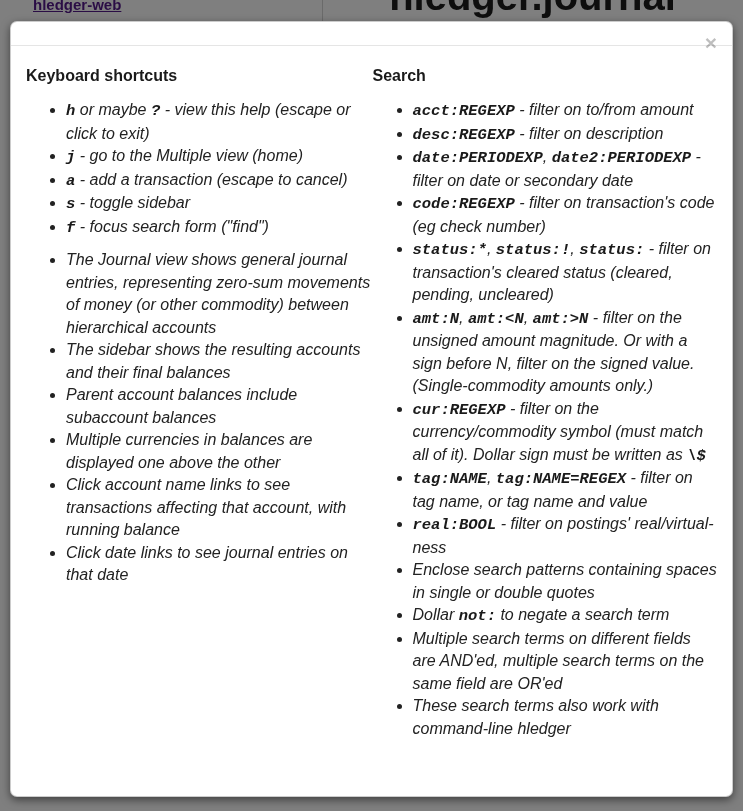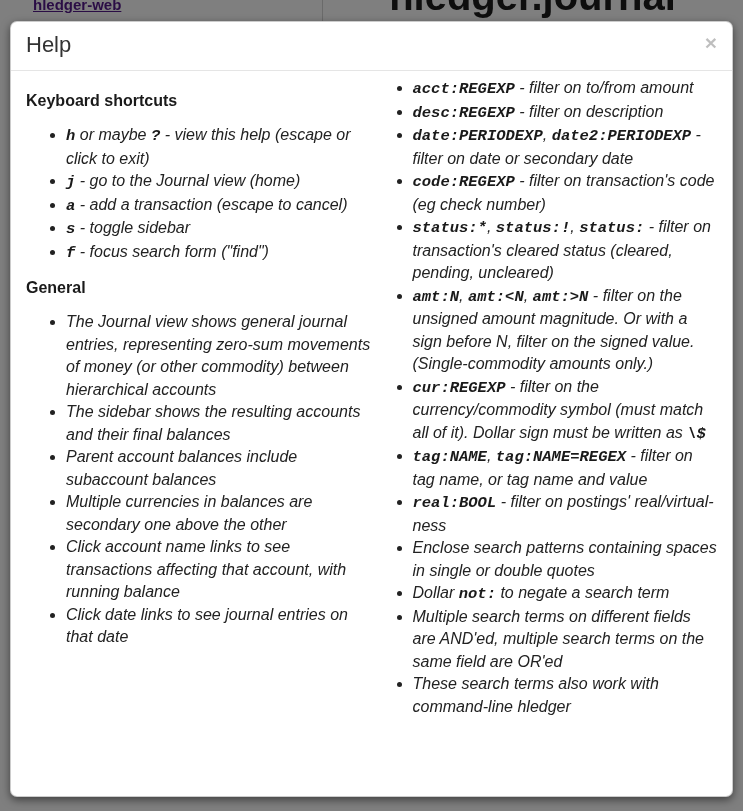--- a/index.html
+++ b/index.html
@@ -101,43 +101,42 @@
 <div class="page-behind">
   <a class="brand-link">hledger-web</a>
   <div class="page-divider"></div>
   <h1 class="page-heading">hledger.journal</h1>
 </div>
 <div class="backdrop"></div>
 
 <div class="modal">
   <div class="modal-header">
     <button class="close-btn">×</button>
-    <h4 class="modal-title">Help</h4>
   </div>
   <div class="modal-body">
     <div class="col">
       <h3 class="section-heading">Keyboard shortcuts</h3>
       <ul class="bullets">
           <li><code>h</code><span> or maybe </span><code>?</code><span> - view this help (escape or click to exit)</span></li>
-          <li><code>j</code><span> - go to the Journal view (home)</span></li>
+          <li><code>j</code><span> - go to the Multiple view (home)</span></li>
           <li><code>a</code><span> - add a transaction (escape to cancel)</span></li>
           <li><code>s</code><span> - toggle sidebar</span></li>
           <li><code>f</code><span> - focus search form ("find")</span></li>
         </ul>
-      <h3 class="section-heading">General</h3>
       <ul class="bullets">
           <li><span>The Journal view shows general journal entries, representing zero-sum movements of money (or other commodity) between hierarchical accounts</span></li>
           <li><span>The sidebar shows the resulting accounts and their final balances</span></li>
           <li><span>Parent account balances include subaccount balances</span></li>
-          <li><span>Multiple currencies in balances are secondary one above the other</span></li>
+          <li><span>Multiple currencies in balances are displayed one above the other</span></li>
           <li><span>Click account name links to see transactions affecting that account, with running balance</span></li>
           <li><span>Click date links to see journal entries on that date</span></li>
         </ul>
     </div>
     <div class="col">
+      <h3 class="section-heading">Search</h3>
       <ul class="bullets">
           <li><code>acct:REGEXP</code><span> - filter on to/from amount</span></li>
           <li><code>desc:REGEXP</code><span> - filter on description</span></li>
           <li><code>date:PERIODEXP</code><span>, </span><code>date2:PERIODEXP</code><span> - filter on date or secondary date</span></li>
           <li><code>code:REGEXP</code><span> - filter on transaction's code (eg check number)</span></li>
           <li><code>status:*</code><span>, </span><code>status:!</code><span>, </span><code>status:</code><span> - filter on transaction's cleared status (cleared, pending, uncleared)</span></li>
           <li><code>amt:N</code><span>, </span><code>amt:&lt;N</code><span>, </span><code>amt:&gt;N</code><span> - filter on the unsigned amount magnitude. Or with a sign before N, filter on the signed value. (Single-commodity amounts only.)</span></li>
           <li><code>cur:REGEXP</code><span> - filter on the currency/commodity symbol (must match all of it). Dollar sign must be written as </span><code>\$</code></li>
           <li><code>tag:NAME</code><span>, </span><code>tag:NAME=REGEX</code><span> - filter on tag name, or tag name and value</span></li>
           <li><code>real:BOOL</code><span> - filter on postings' real/virtual-ness</span></li>

